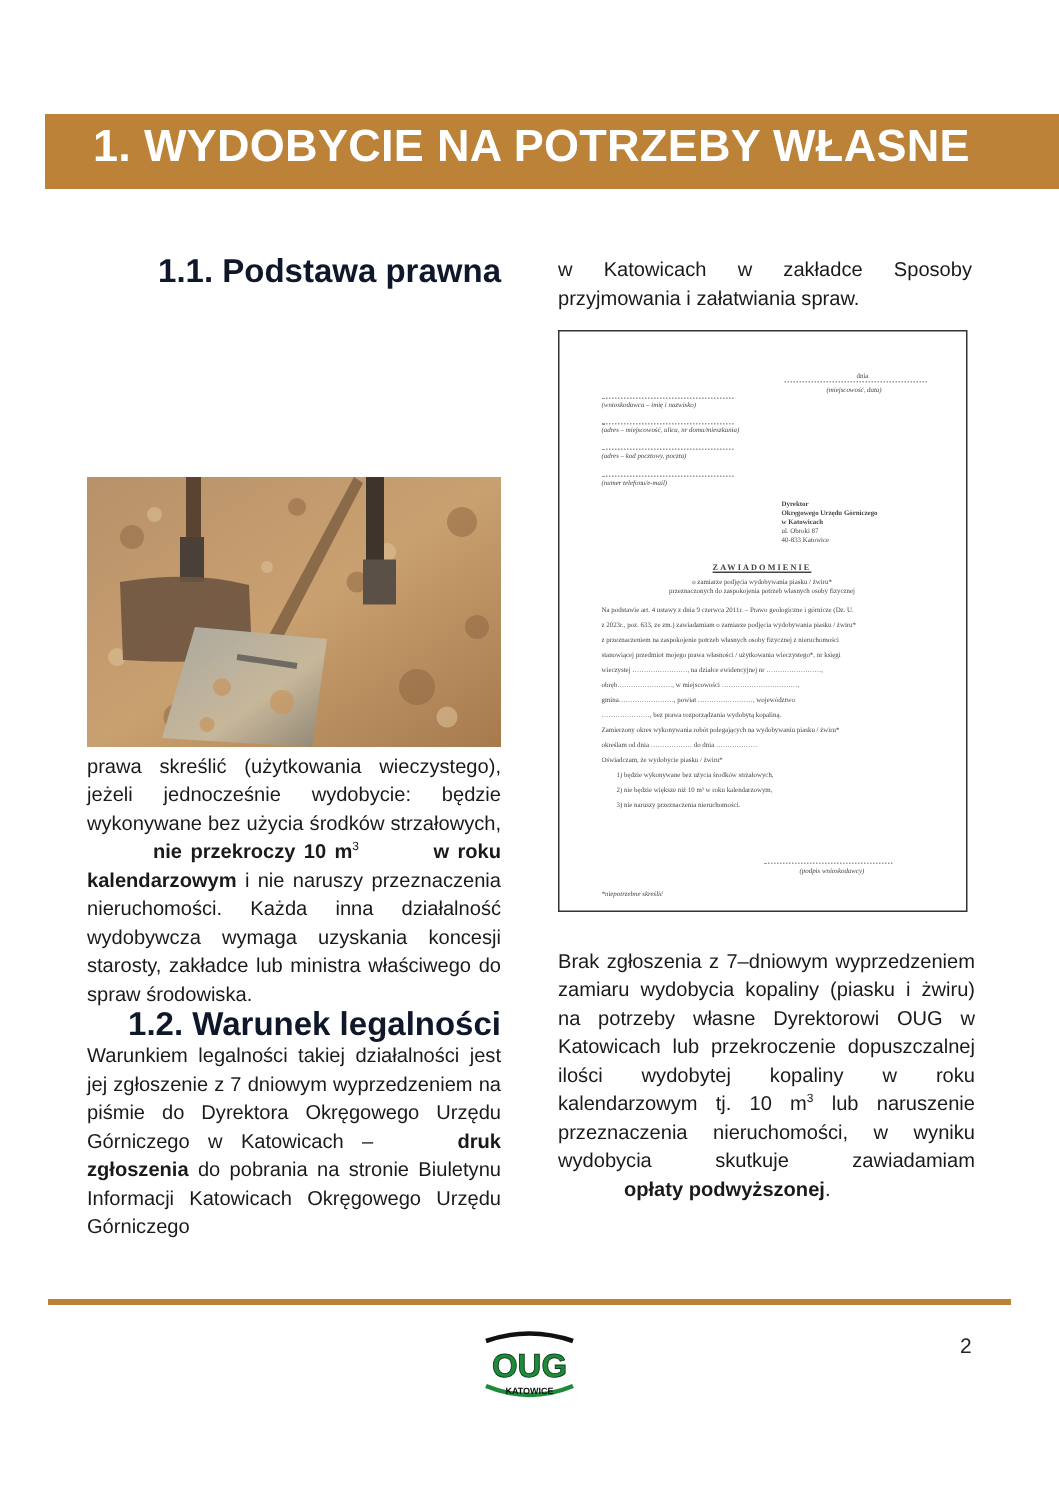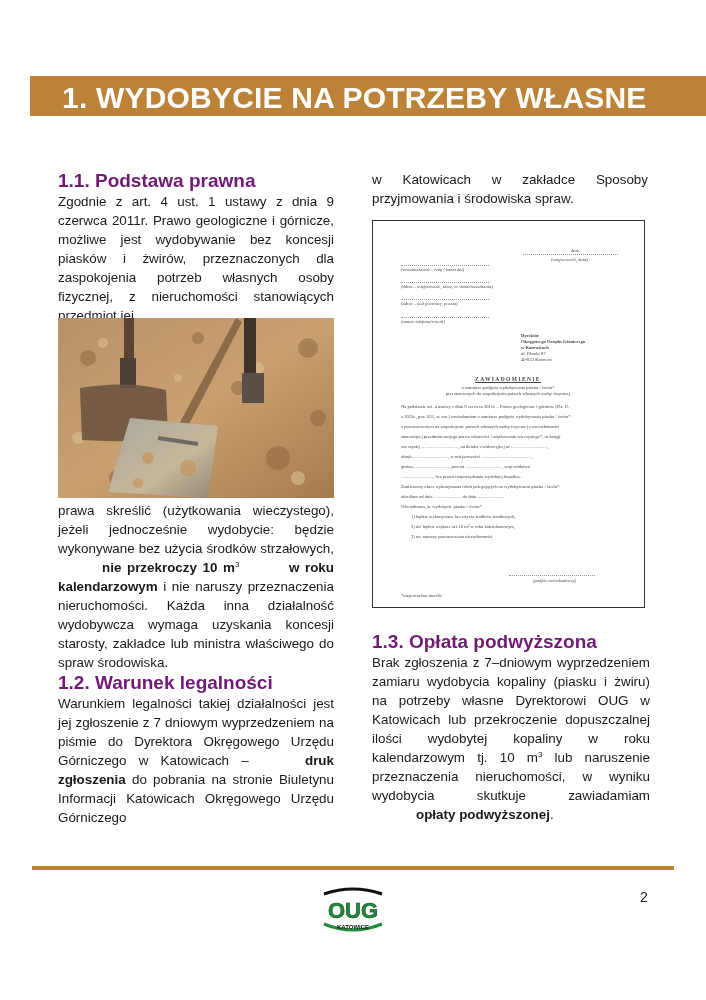--- a/index.html
+++ b/index.html
@@ -1,26 +1,26 @@
 <!DOCTYPE html>
 <html><head>
 <meta charset="utf-8">
 <style>
   html, body { margin: 0; padding: 0; background: #ffffff; }
   body { width: 706px; height: 1000px; position: relative; overflow: hidden;
          font-family: "Liberation Sans", sans-serif; color: #1a1a1a; }
-  .header-band { position: absolute; left: 30px; top: 76px; width: 676px; height: 40px;
+  .header-band { position: absolute; left: 30px; top: 76px; width: 676px; height: 50px;
                  background: #BC8237; }
   .header-title { position: absolute; left: 32px; top: 5px; color: #ffffff;
                   font-family: "Liberation Sans", sans-serif; font-weight: bold;
                   font-size: 30px; letter-spacing: 0.2px; white-space: nowrap; }
   .col { position: absolute; width: 276px; }
   .col-left { left: 58px; top: 170px; }
   .col-right { left: 372px; top: 170px; }
-  h2 { margin: 0; font-size: 19px; font-weight: bold; color: #701a75; line-height: 22px; }
+  h2 { margin: 0; font-size: 22px; font-weight: bold; color: #0f172a; line-height: 22px; text-align: right; }
   p { margin: 0; font-size: 13.4px; line-height: 19px; text-align: justify; }
   b { font-weight: bold; margin-left: 44px; }
   sup { font-size: 8px; line-height: 0; }
   .photo { position: absolute; left: 58px; top: 318px; width: 276px; height: 180px; overflow: hidden; }
   .form-box { position: absolute; left: 372px; top: 220px; width: 273px; height: 388px;
               border: 1.5px solid #333; box-sizing: border-box; background: #fff;
               font-family: "Liberation Serif", serif; color: #444; }
   .form-box .t { position: absolute; font-size: 4.6px; white-space: nowrap; line-height: 6px; }
   .dots { border-bottom: 1px dotted #999; position: absolute; height: 0; }
   .footer-line { position: absolute; left: 32px; top: 866px; width: 642px; height: 4px; background: #BC8237; }
@@ -29,21 +29,20 @@
 </style>
 </head>
 <body>
 
 <div class="header-band">
   <div class="header-title">1.  WYDOBYCIE NA POTRZEBY WŁASNE</div>
 </div>
 
 <div class="col col-left">
   <h2>1.1. Podstawa prawna</h2>
-  <p>Zgodnie z art. 4 ust. 1 ustawy z dnia 9 czerwca 2011r. Prawo geologiczne i górnicze, możliwe jest wydobywanie bez koncesji piasków i żwirów, przeznaczonych dla zaspokojenia potrzeb własnych osoby fizycznej, z nieruchomości stanowiących przedmiot jej</p>
 </div>
 
 <div class="photo">
   <svg width="276" height="180" viewBox="0 0 276 180">
     <defs>
       <linearGradient id="sand" x1="0" y1="0" x2="1" y2="1">
         <stop offset="0" stop-color="#b8916a"></stop>
         <stop offset="0.5" stop-color="#c9a070"></stop>
         <stop offset="1" stop-color="#a67a4d"></stop>
       </linearGradient>
@@ -91,21 +90,21 @@
 </div>
 
 <div class="col" style="left:58px; top:501px;">
   <p><span>prawa skreślić (użytkowania wieczystego), jeżeli jednocześnie wydobycie: będzie wykonywane bez użycia środków strzałowych, </span><b>nie przekroczy 10 m</b><sup>3</sup><b>  w roku kalendarzowym</b><span> i nie naruszy przeznaczenia nieruchomości. Każda inna działalność wydobywcza wymaga uzyskania koncesji starosty, zakładce lub ministra właściwego do spraw środowiska.</span></p>
 
   <h2 style="">1.2. Warunek legalności</h2>
   <p><span>Warunkiem legalności takiej działalności jest jej zgłoszenie z 7 dniowym wyprzedzeniem na piśmie do Dyrektora Okręgowego Urzędu Górniczego w Katowicach – </span><b>druk zgłoszenia</b><span> do pobrania na stronie Biuletynu Informacji Katowicach Okręgowego Urzędu Górniczego</span></p>
 </div>
 
 <div class="col col-right">
-  <p>w Katowicach w zakładce Sposoby przyjmowania i środowiska spraw.</p>
+  <p>w Katowicach w zakładce Sposoby przyjmowania i załatwiania spraw.</p>
 </div>
 
 <div class="form-box">
   <div class="dots" style="left:150px; top:33px; width:95px;"></div>
   <div class="t" style="left:198px; top:27px;">dnia</div>
   <div class="t" style="left:178px; top:36px; font-style:italic;">(miejscowość, data)</div>
 
   <div class="dots" style="left:28px; top:44px; width:88px;"></div>
   <div class="t" style="left:28px; top:46px; font-style:italic;">(wnioskodawca – imię i nazwisko)</div>
   <div class="dots" style="left:28px; top:61px; width:88px;"></div>
@@ -140,21 +139,20 @@
   <div class="t" style="left:38px; top:293px;">1)  będzie wykonywane bez użycia środków strzałowych,</div>
   <div class="t" style="left:38px; top:303px;">2)  nie będzie większe niż 10 m³ w roku kalendarzowym,</div>
   <div class="t" style="left:38px; top:313px;">3)  nie naruszy przeznaczenia nieruchomości.</div>
 
   <div class="dots" style="left:136px; top:354px; width:86px;"></div>
   <div class="t" style="left:160px; top:357px; font-style:italic;">(podpis wnioskodawcy)</div>
   <div class="t" style="left:28px; top:372px; font-style:italic;">*niepotrzebne skreślić</div>
 </div>
 
 <div class="col" style="left:372px; top:631px; width:278px;">
-  <h2>1.3. Opłata podwyższona</h2>
   <p><span>Brak zgłoszenia z 7–dniowym wyprzedzeniem zamiaru wydobycia kopaliny (piasku i żwiru) na potrzeby własne Dyrektorowi OUG w Katowicach lub przekroczenie dopuszczalnej ilości wydobytej kopaliny w roku kalendarzowym tj. 10 m</span><sup>3</sup><span> lub naruszenie przeznaczenia nieruchomości, w wyniku wydobycia skutkuje zawiadamiam </span><b>opłaty podwyższonej</b><span>.</span></p>
 </div>
 
 <div class="footer-line"></div>
 <div class="page-num">2</div>
 
 <div class="logo">
   <svg width="70" height="52" viewBox="0 0 70 52">
     <path d="M6 10 Q35 0 64 10" stroke="#111" stroke-width="3" fill="none"></path>
     <text x="35" y="34" text-anchor="middle" font-family="Liberation Sans, sans-serif" font-weight="bold" font-size="22" fill="#1e8a3a" stroke="#0b3d18" stroke-width="0.6">OUG</text>

